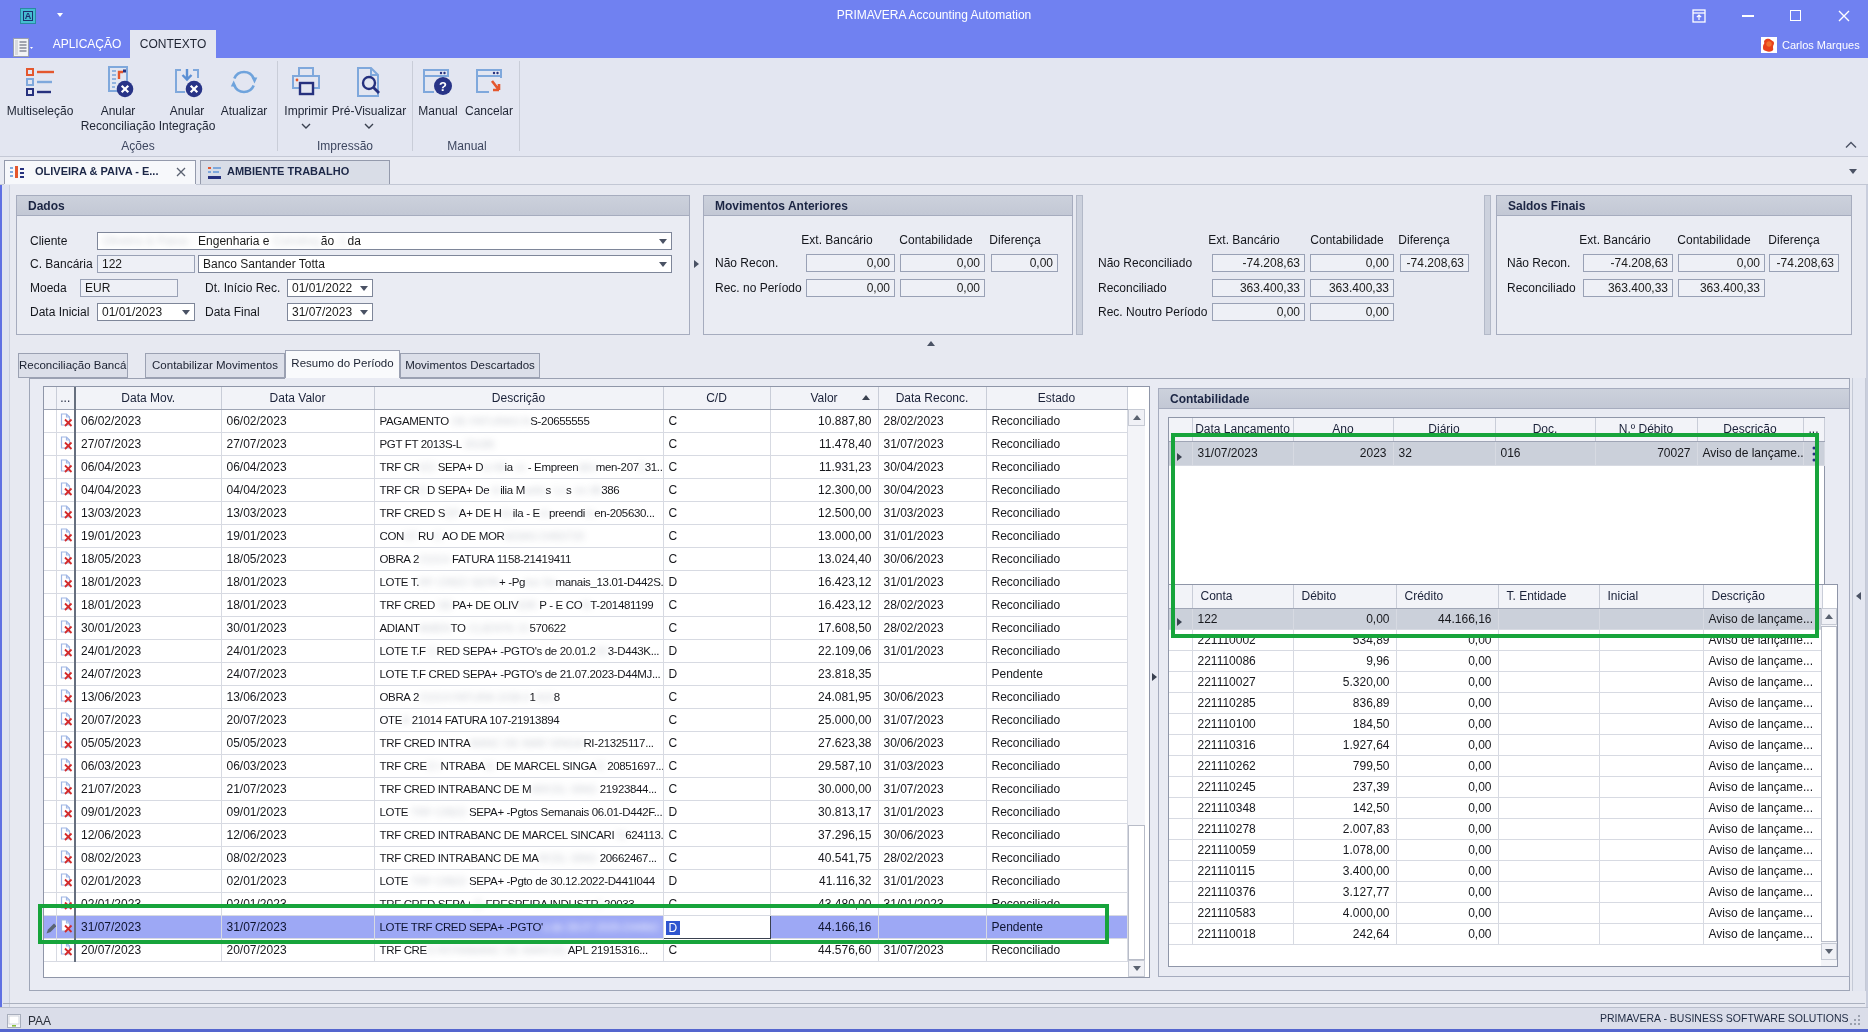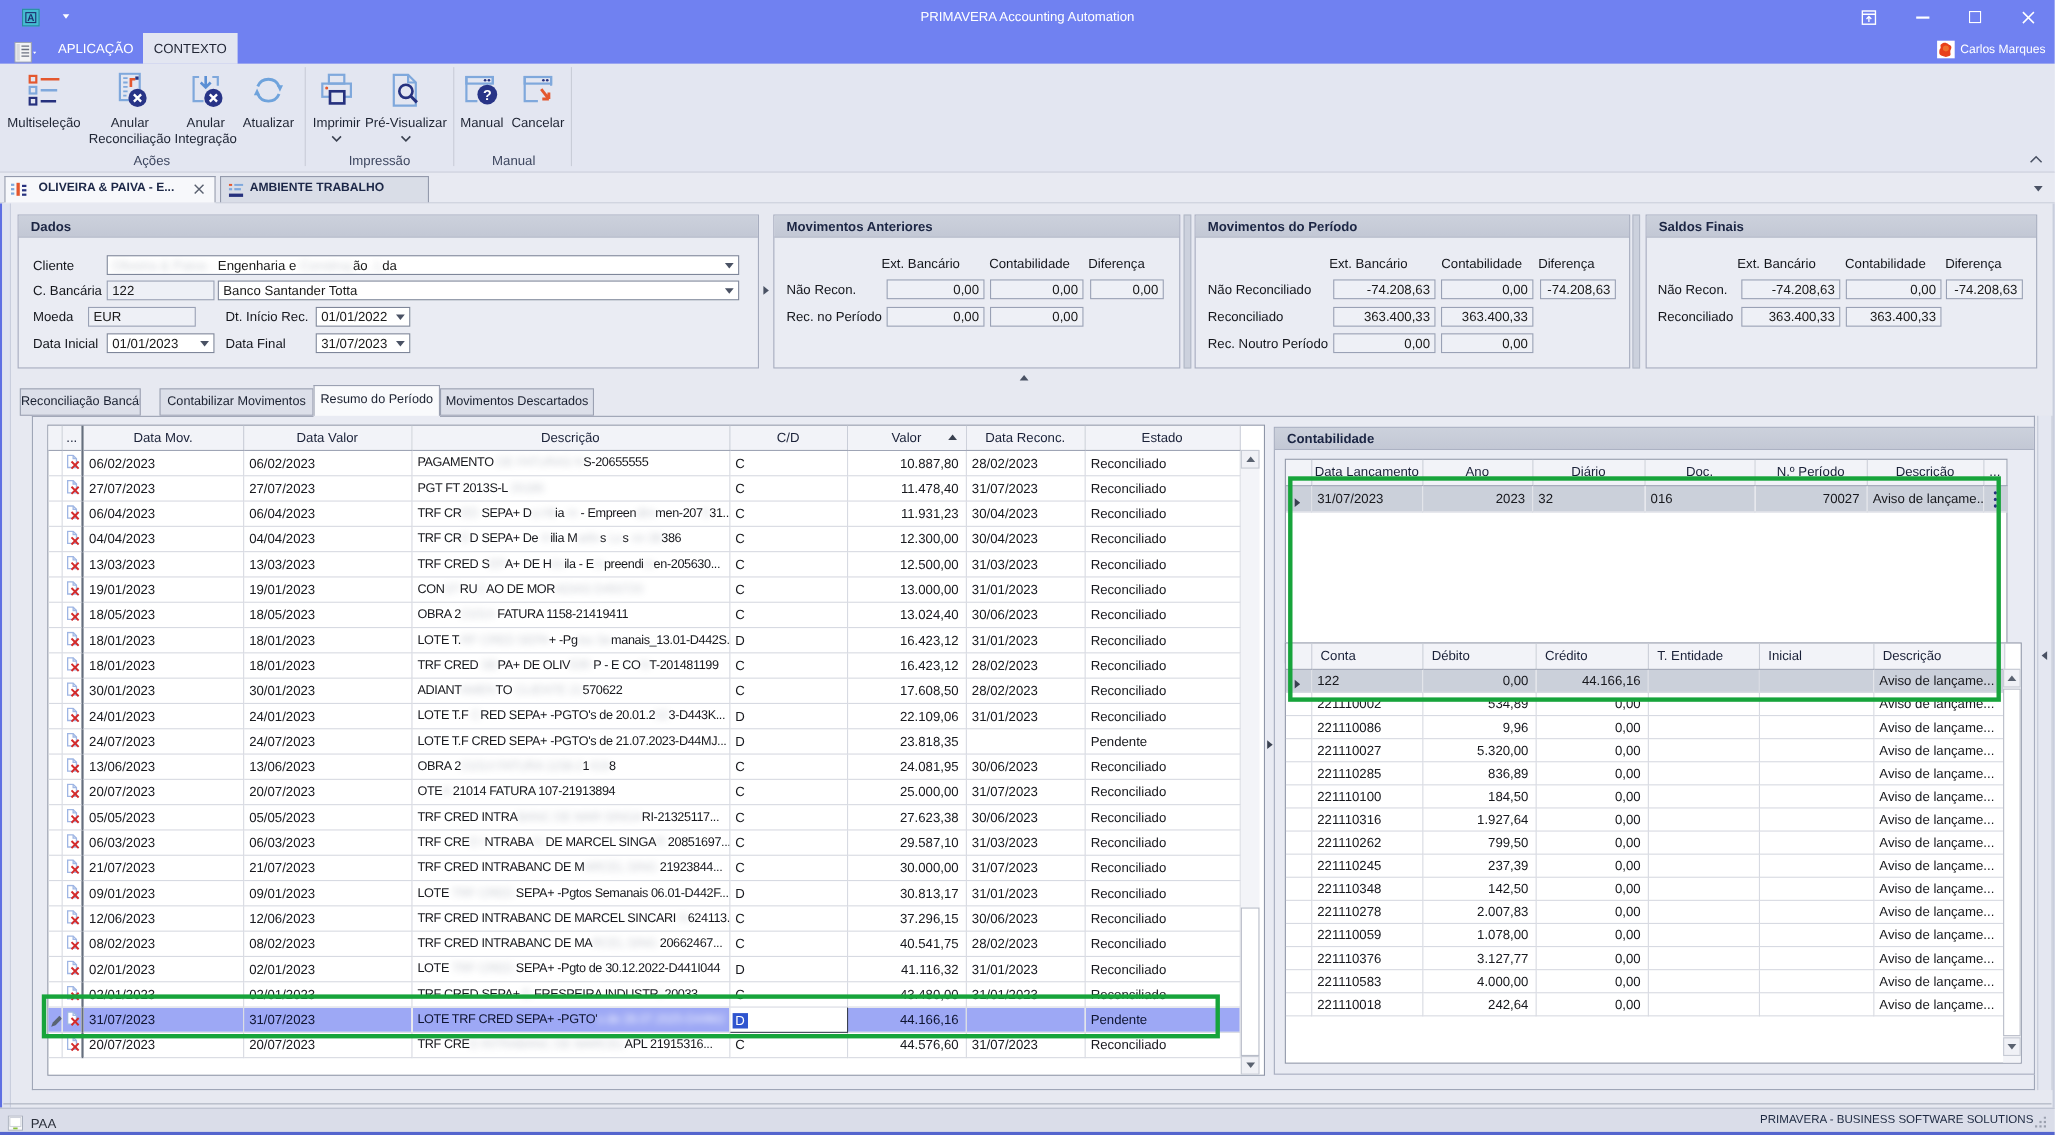--- a/index.html
+++ b/index.html
@@ -236,23 +236,20 @@
 <div class="a lab" style="left:715px;top:256px">Não Recon.</div>
 <div class="a fld fldd num" style="left:806px;top:254px;width:89px">0,00</div>
 <div class="a fld fldd num" style="left:900px;top:254px;width:85px">0,00</div>
 <div class="a fld fldd num" style="left:991px;top:254px;width:67px">0,00</div>
 <div class="a lab" style="left:715px;top:281px">Rec. no Período</div>
 <div class="a fld fldd num" style="left:806px;top:279px;width:89px">0,00</div>
 <div class="a fld fldd num" style="left:900px;top:279px;width:85px">0,00</div>
 
 <div class="a" style="left:1076px;top:195px;width:7px;height:140px;background:#ccd1dd;border:1px solid #b3b9c8"></div>
 
-<div class="a panel" style="left:1086px;top:195px;width:396px;height:140px">
-  <div class="phead">Movimentos do Período</div>
-</div>
 <div class="a colh" style="left:1204px;top:233px;width:80px">Ext. Bancário</div>
 <div class="a colh" style="left:1307px;top:233px;width:80px">Contabilidade</div>
 <div class="a colh" style="left:1384px;top:233px;width:80px">Diferença</div>
 <div class="a lab" style="left:1098px;top:256px">Não Reconciliado</div>
 <div class="a fld fldd num" style="left:1212px;top:254px;width:93px">-74.208,63</div>
 <div class="a fld fldd num" style="left:1310px;top:254px;width:84px">0,00</div>
 <div class="a fld fldd num" style="left:1400px;top:254px;width:69px">-74.208,63</div>
 <div class="a lab" style="left:1098px;top:281px">Reconciliado</div>
 <div class="a fld fldd num" style="left:1212px;top:279px;width:93px">363.400,33</div>
 <div class="a fld fldd num" style="left:1310px;top:279px;width:84px">363.400,33</div>
@@ -706,21 +703,21 @@
           <col style="width:106px">
           <col style="width:21px">
         </colgroup>
 <tbody>
           <tr class="gh" style="height:23px">
             <td></td>
             <td>Data Lançamento</td>
             <td>Ano</td>
             <td>Diário</td>
             <td>Doc.</td>
-            <td>N.º Período</td>
+            <td>N.º Débito</td>
             <td>Descrição</td>
             <td>...</td>
           </tr>
 <tr class="gsel" style="height:23px">
             <td class="s">
               <div class="tri-r" style="margin:8px 0 0 8px"></div>
             </td>
             <td>31/07/2023</td>
             <td class="n">2023</td>
             <td>32</td>
@@ -863,20 +860,29 @@
             <td class="s"></td>
             <td>221110059</td>
             <td class="n">1.078,00</td>
             <td class="n">0,00</td>
             <td></td>
             <td></td>
             <td>Aviso de lançame...</td>
           </tr>
 <tr style="height:21px">
             <td class="s"></td>
+            <td>221110115</td>
+            <td class="n">3.400,00</td>
+            <td class="n">0,00</td>
+            <td></td>
+            <td></td>
+            <td>Aviso de lançame...</td>
+          </tr>
+<tr style="height:21px">
+            <td class="s"></td>
             <td>221110376</td>
             <td class="n">3.127,77</td>
             <td class="n">0,00</td>
             <td></td>
             <td></td>
             <td>Aviso de lançame...</td>
           </tr>
 <tr style="height:21px">
             <td class="s"></td>
             <td>221110583</td>

